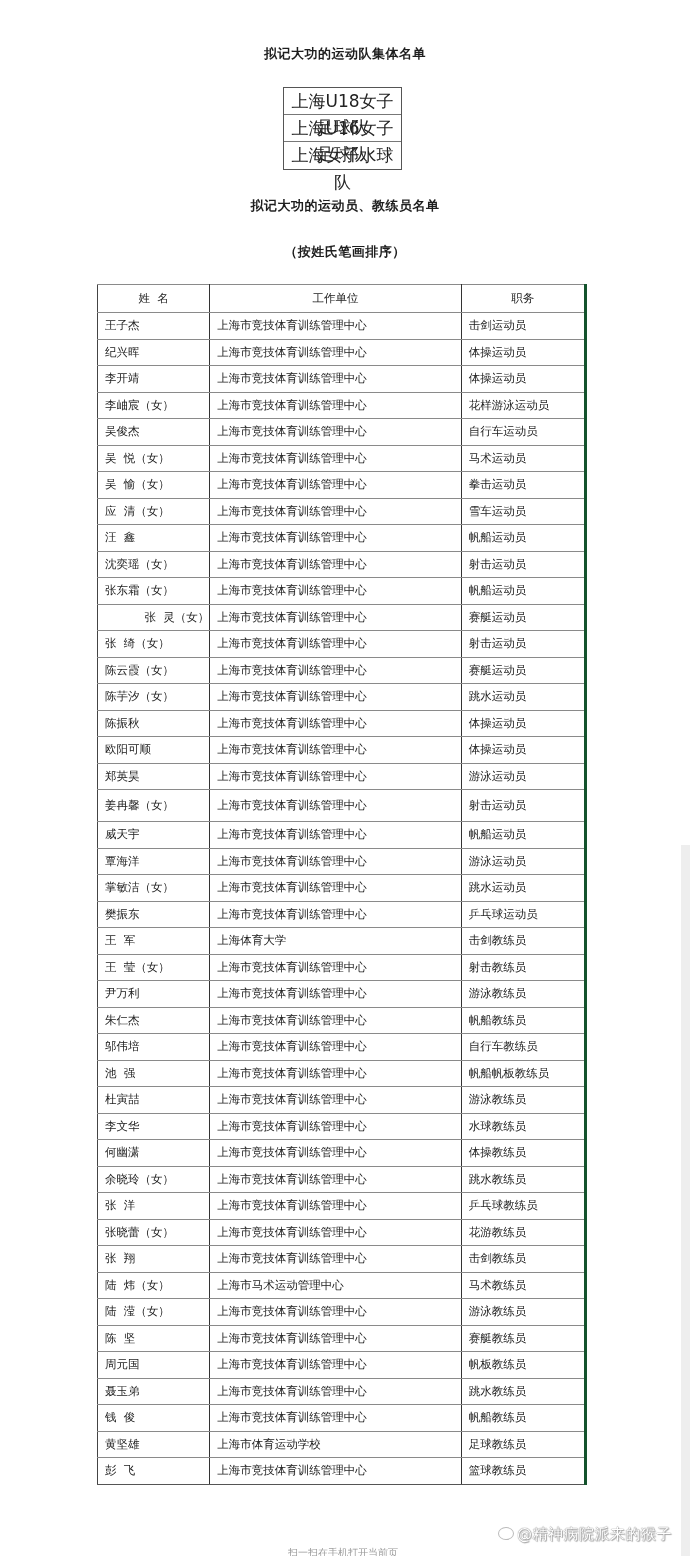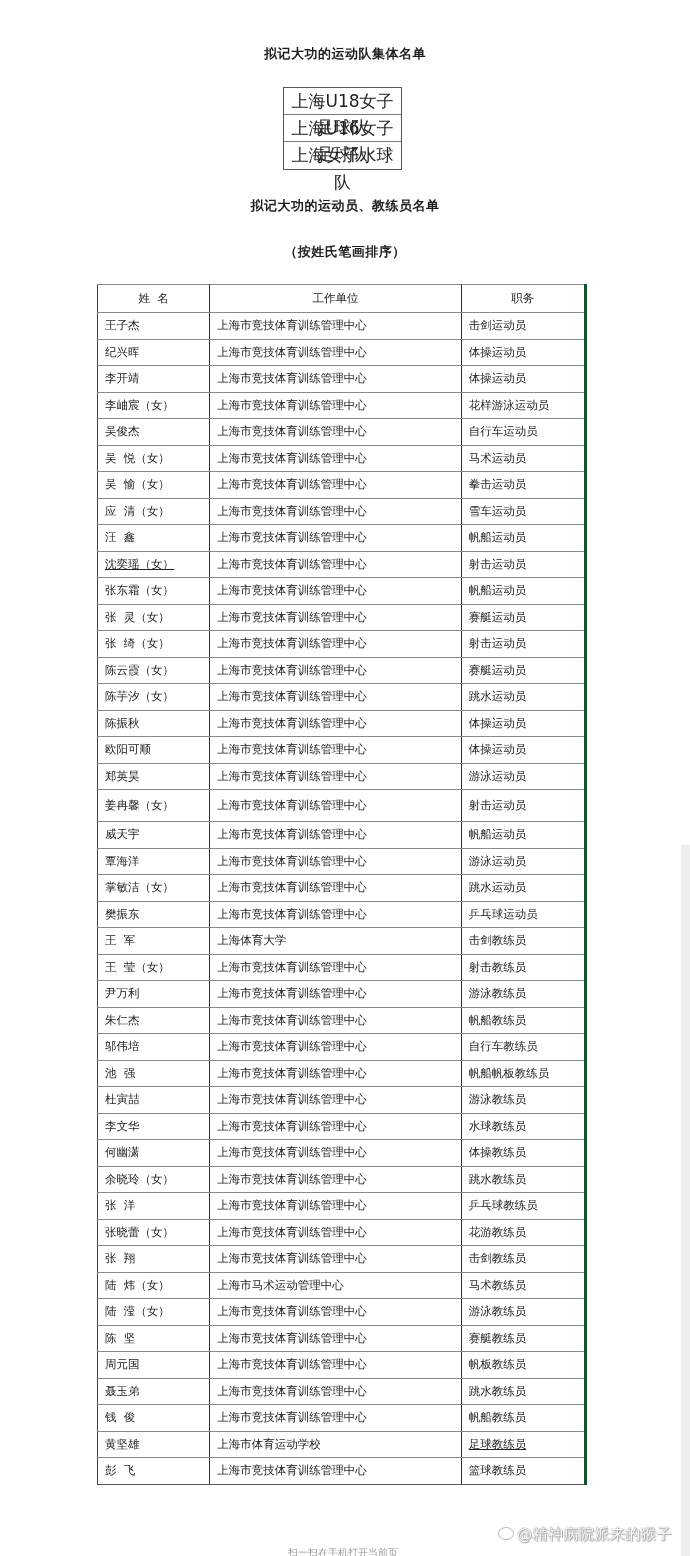--- a/index.html
+++ b/index.html
@@ -116,31 +116,31 @@
         <td class="c1" style="white-space: pre;">应  清（女）</td>
         <td class="c2" style="white-space: pre;">上海市竞技体育训练管理中心</td>
         <td class="c3" style="white-space: pre;">雪车运动员</td>
       </tr>
       <tr>
         <td class="c1" style="white-space: pre;">汪  鑫</td>
         <td class="c2" style="white-space: pre;">上海市竞技体育训练管理中心</td>
         <td class="c3" style="white-space: pre;">帆船运动员</td>
       </tr>
       <tr>
-        <td class="c1" style="white-space: pre; text-decoration: underline;">沈奕瑶（女）</td>
+        <td class="c1" style="white-space: pre;">沈奕瑶（女）</td>
         <td class="c2" style="white-space: pre;">上海市竞技体育训练管理中心</td>
         <td class="c3" style="white-space: pre;">射击运动员</td>
       </tr>
       <tr>
         <td class="c1" style="white-space: pre;">张东霜（女）</td>
         <td class="c2" style="white-space: pre;">上海市竞技体育训练管理中心</td>
         <td class="c3" style="white-space: pre;">帆船运动员</td>
       </tr>
       <tr>
-        <td class="c1" style="white-space: pre;">张  灵（女）</td>
+        <td class="c1" style="white-space: pre; text-align: right;">张  灵（女）</td>
         <td class="c2" style="white-space: pre;">上海市竞技体育训练管理中心</td>
         <td class="c3" style="white-space: pre;">赛艇运动员</td>
       </tr>
       <tr>
         <td class="c1" style="white-space: pre;">张  绮（女）</td>
         <td class="c2" style="white-space: pre;">上海市竞技体育训练管理中心</td>
         <td class="c3" style="white-space: pre;">射击运动员</td>
       </tr>
       <tr>
         <td class="c1" style="white-space: pre;">陈云霞（女）</td>
@@ -283,21 +283,21 @@
         <td class="c3" style="white-space: pre;">跳水教练员</td>
       </tr>
       <tr>
         <td class="c1" style="white-space: pre;">钱  俊</td>
         <td class="c2" style="white-space: pre;">上海市竞技体育训练管理中心</td>
         <td class="c3" style="white-space: pre;">帆船教练员</td>
       </tr>
       <tr>
         <td class="c1" style="white-space: pre;">黄坚雄</td>
         <td class="c2" style="white-space: pre;">上海市体育运动学校</td>
-        <td class="c3" style="white-space: pre; text-decoration: underline;">足球教练员</td>
+        <td class="c3" style="white-space: pre;">足球教练员</td>
       </tr>
       <tr>
         <td class="c1" style="white-space: pre;">彭  飞</td>
         <td class="c2" style="white-space: pre;">上海市竞技体育训练管理中心</td>
         <td class="c3" style="white-space: pre; margin-left: 19px;">篮球教练员</td>
       </tr>
     </tbody>
 </table>
 
 <div class="side-strip"></div>

